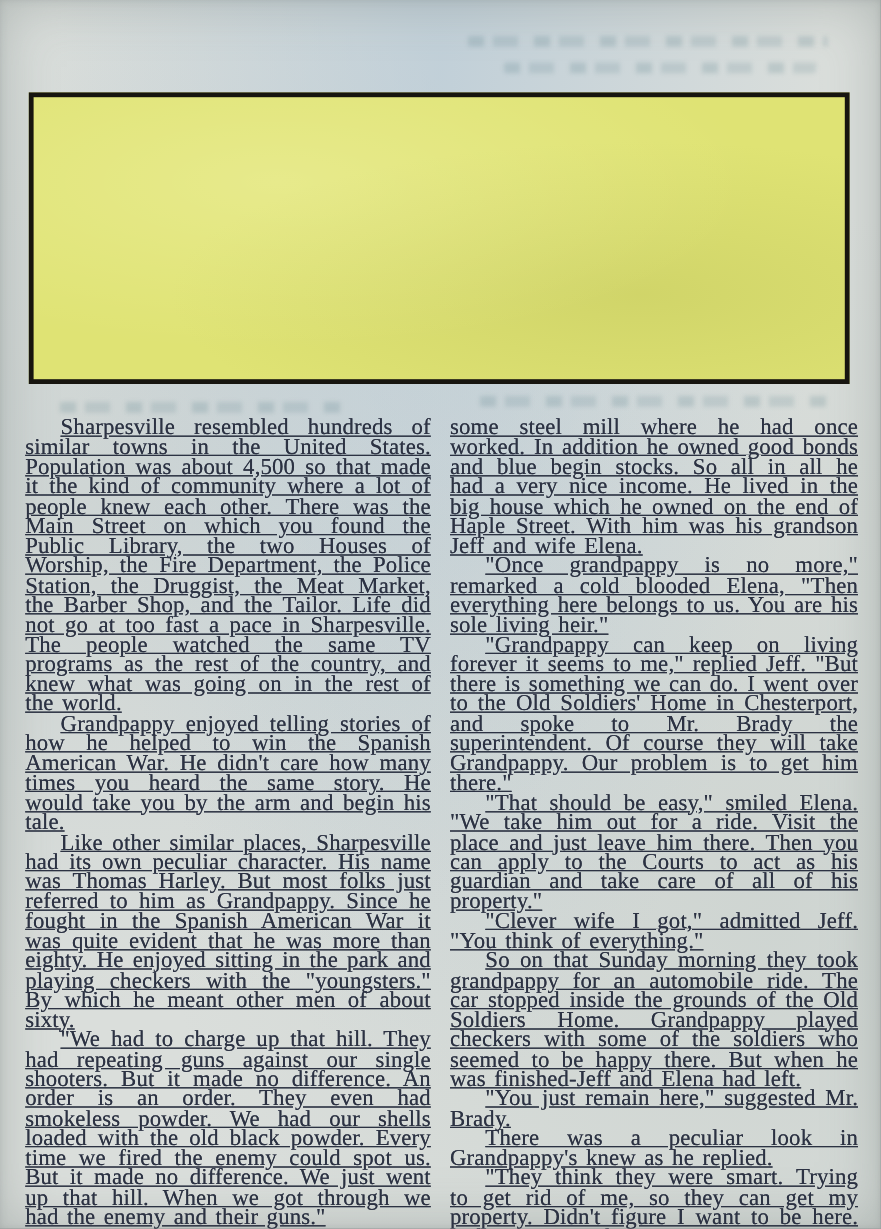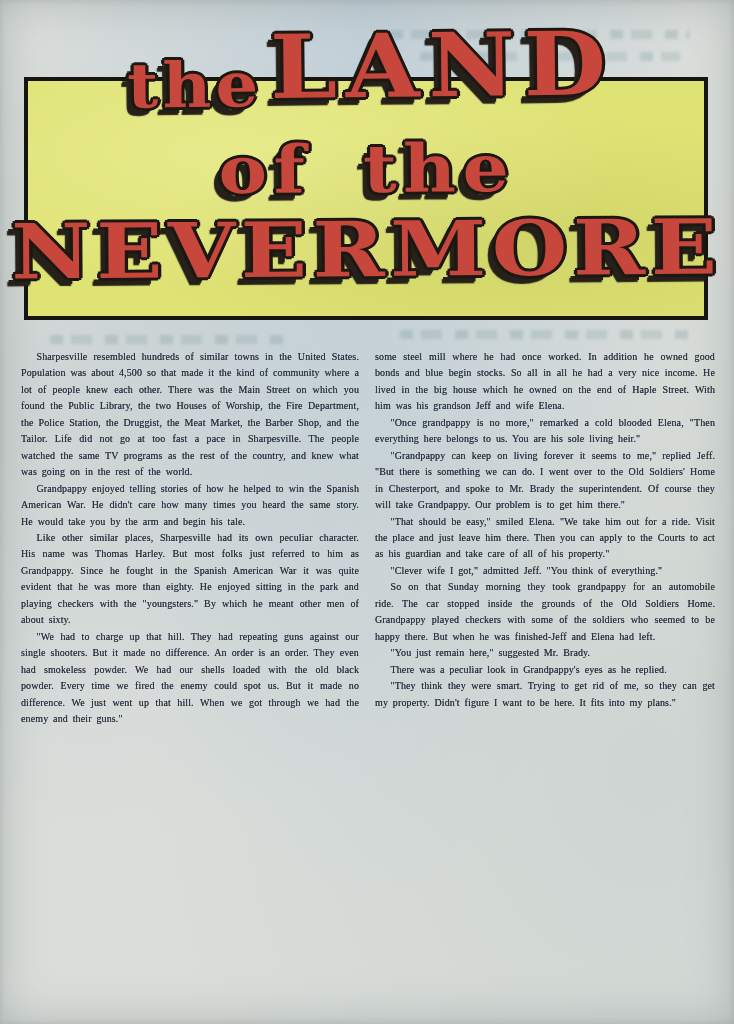--- a/index.html
+++ b/index.html
@@ -61,24 +61,25 @@
   .t-the{font-size:62px;letter-spacing:4px;display:inline-block;transform:translateY(8px) scaleX(1.08);}
   .t-land{font-size:88px;letter-spacing:8px;display:inline-block;margin-left:26px;transform:scaleX(1.08);}
   .t-line2{top:136px;font-size:66px;letter-spacing:6px;transform:rotate(-.4deg);}
   .t-line2 .inner{display:inline-block;transform:scaleX(1.1);word-spacing:18px;}
   .t-line3{top:212px;font-size:76px;transform:rotate(-.4deg);}
   .t-line3 .inner{display:inline-block;transform:scaleX(1.14);letter-spacing:5px;}
 
   .col{
     position:absolute;top:349px;
     color:#2c3243;
-    font-size:10px;line-height:16.45px;
+    font-size:19px;line-height:16.45px;
     text-align:justify;
     letter-spacing:.12px;word-spacing:2.2px;
     text-shadow:0 0 .5px rgba(44,50,67,.85);
+    text-decoration:underline;
   }
   .col-left{left:21px;width:338px;}
   .col-right{left:375px;width:340px;}
   .col p{margin:0;text-indent:1.55em;}
   .col p.no-indent{text-indent:0;}
 </style>
 </head>
 <body>
 
 <div class="page">
@@ -87,43 +88,32 @@
   <div class="ghost" style="left:420px;top:52px;width:260px;"></div>
   <div class="ghost green" style="left:60px;top:300px;width:250px;"></div>
   <div class="ghost green" style="left:250px;top:150px;width:220px;"></div>
   <div class="ghost green" style="left:240px;top:172px;width:190px;"></div>
   <div class="ghost green" style="left:70px;top:255px;width:230px;"></div>
   <div class="ghost" style="left:400px;top:330px;width:290px;"></div>
   <div class="ghost" style="left:50px;top:335px;width:240px;"></div>
 
   <div class="banner"></div>
 
-  <div class="title">
-    <div class="t-line t-line1">
-      <span class="t-the t-stroke">the</span><span class="t-land t-stroke">LAND</span>
-    </div>
-    <div class="t-line t-line2">
-      <span class="inner t-stroke">of the</span>
-    </div>
-    <div class="t-line t-line3">
-      <span class="inner t-stroke">NEVERMORE</span>
-    </div>
-  </div>
 
   <div class="col col-left">
       <p>Sharpesville resembled hundreds of similar towns in the United States. Population was about 4,500 so that made it the kind of community where a lot of people knew each other. There was the Main Street on which you found the Public Library, the two Houses of Worship, the Fire Department, the Police Station, the Druggist, the Meat Market, the Barber Shop, and the Tailor. Life did not go at too fast a pace in Sharpesville. The people watched the same TV programs as the rest of the country, and knew what was going on in the rest of the world.</p>
       <p>Grandpappy enjoyed telling stories of how he helped to win the Spanish American War. He didn't care how many times you heard the same story. He would take you by the arm and begin his tale.</p>
       <p>Like other similar places, Sharpesville had its own peculiar character. His name was Thomas Harley. But most folks just referred to him as Grandpappy. Since he fought in the Spanish American War it was quite evident that he was more than eighty. He enjoyed sitting in the park and playing checkers with the "youngsters." By which he meant other men of about sixty.</p>
       <p>"We had to charge up that hill. They had repeating guns against our single shooters. But it made no difference. An order is an order. They even had smokeless powder. We had our shells loaded with the old black powder. Every time we fired the enemy could spot us. But it made no difference. We just went up that hill. When we got through we had the enemy and their guns."</p>
     </div>
   <div class="col col-right">
       <p class="no-indent">some steel mill where he had once worked. In addition he owned good bonds and blue begin stocks. So all in all he had a very nice income. He lived in the big house which he owned on the end of Haple Street. With him was his grandson Jeff and wife Elena.</p>
       <p>"Once grandpappy is no more," remarked a cold blooded Elena, "Then everything here belongs to us. You are his sole living heir."</p>
       <p>"Grandpappy can keep on living forever it seems to me," replied Jeff. "But there is something we can do. I went over to the Old Soldiers' Home in Chesterport, and spoke to Mr. Brady the superintendent. Of course they will take Grandpappy. Our problem is to get him there."</p>
       <p>"That should be easy," smiled Elena. "We take him out for a ride. Visit the place and just leave him there. Then you can apply to the Courts to act as his guardian and take care of all of his property."</p>
       <p>"Clever wife I got," admitted Jeff. "You think of everything."</p>
       <p>So on that Sunday morning they took grandpappy for an automobile ride. The car stopped inside the grounds of the Old Soldiers Home. Grandpappy played checkers with some of the soldiers who seemed to be happy there. But when he was finished-Jeff and Elena had left.</p>
       <p>"You just remain here," suggested Mr. Brady.</p>
-      <p>There was a peculiar look in Grandpappy's eyes as he replied.</p>
+      <p>There was a peculiar look in Grandpappy's knew as he replied.</p>
       <p>"They think they were smart. Trying to get rid of me, so they can get my property. Didn't figure I want to be here. It fits into my plans."</p>
     </div>
 
 </div>
 
 </body></html>

